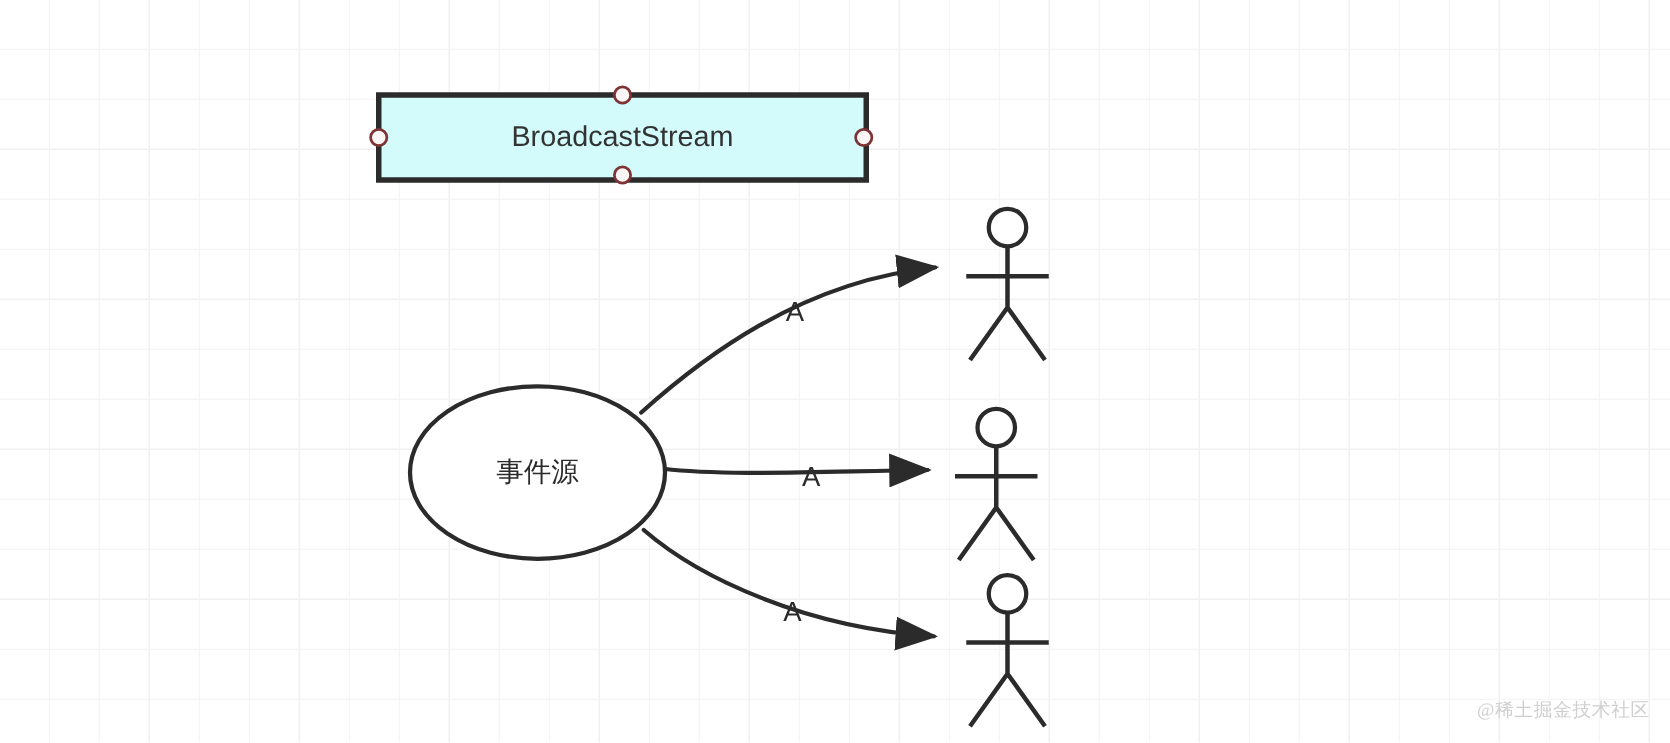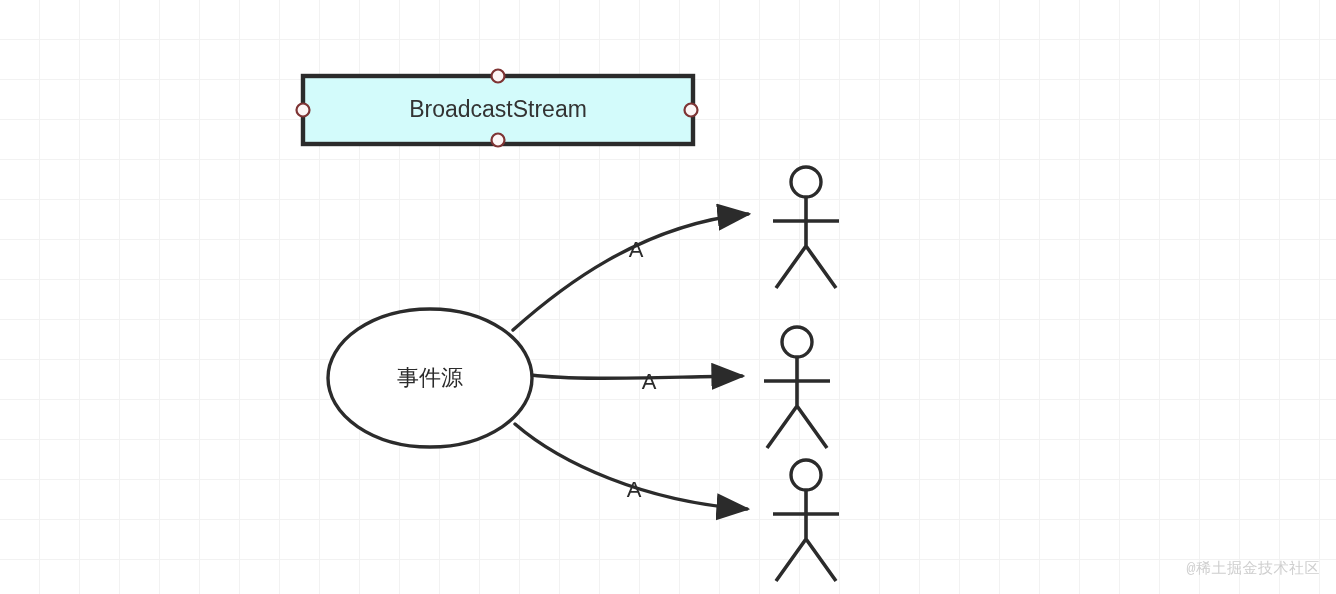--- a/index.html
+++ b/index.html
@@ -86,21 +86,21 @@
     font-family: "Liberation Sans", "DejaVu Sans", sans-serif;
     font-size: 22px;
     fill: #2b2b2b;
     dominant-baseline: middle;
     text-anchor: middle;
   }
   .watermark {
     position: absolute;
     right: 16px;
     bottom: 16px;
-    font-family: Liberation Mono, monospace;
+    font-family: Liberation Serif, serif;
     font-size: 15px;
     color: #cfcfcf;
     letter-spacing: 0.5px;
     user-select: none;
     white-space: nowrap;
   }
 </style>
 </head>
 <body>
 

